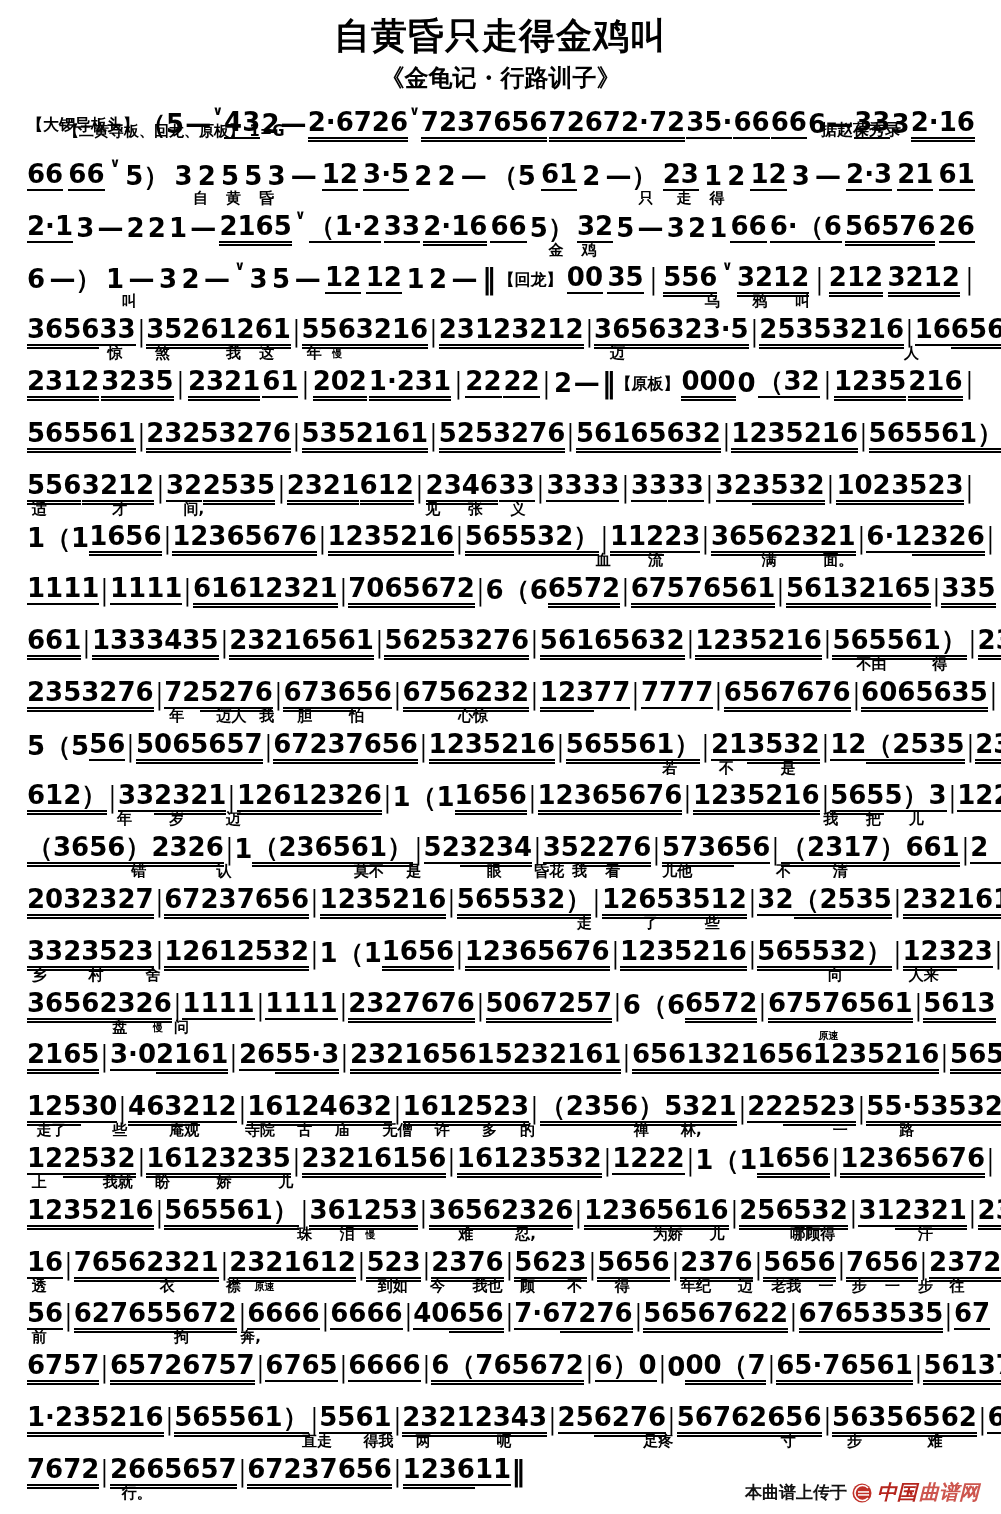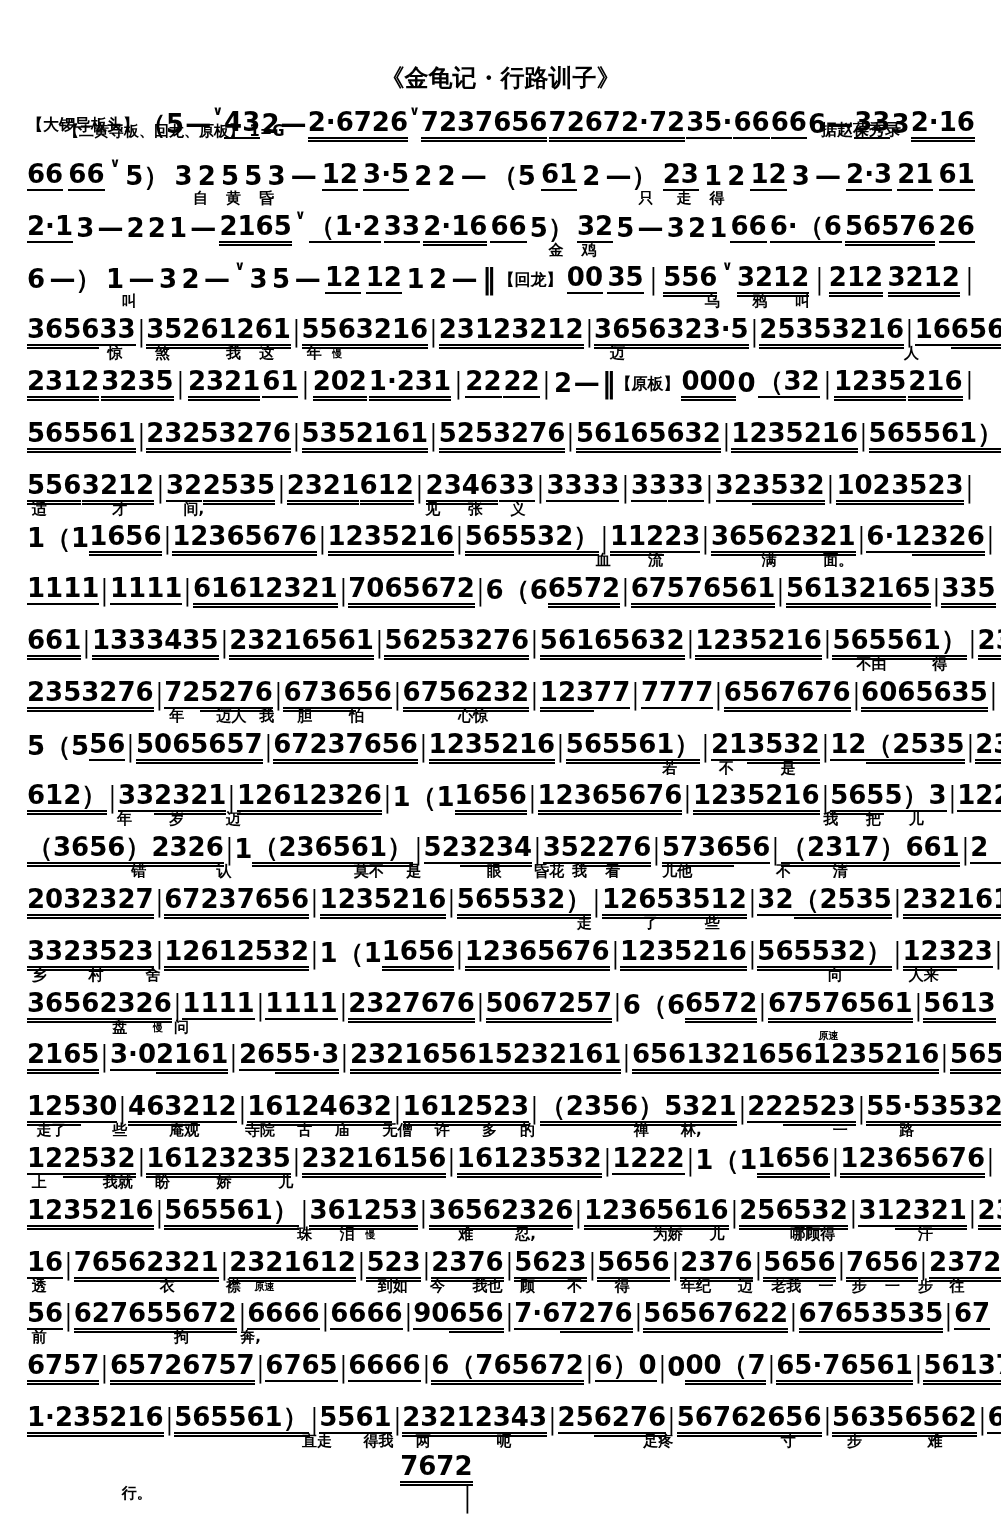--- a/index.html
+++ b/index.html
@@ -51,20 +51,21 @@
   }
   .site-rest {
     font-size:20px; font-weight:bold; font-style:italic; color:#cd564e;
     font-family:"DejaVu Serif","Liberation Serif",serif; margin-left:-3px;
   }
 </style>
 </head>
 <body>
 
 <div class="page">
+  <div class="title">自黄昏只走得金鸡叫</div>
   <div class="subtitle">《金龟记・行路训子》</div>
   <div class="meta">
     <span class="meta-left">【二黄导板、回龙、原板】 1=G</span>
     <span class="meta-right">据赵葆秀录</span>
   </div>
 
   <div class="score" id="score-lines">
       <div class="line">
         <div class="notes">
           <span class="lbl">【大锣导板头】</span>
@@ -788,21 +789,21 @@
           <span class="bar">|</span>
           <span class="num u2">6276</span>
           <span class="num u2">55672</span>
           <span class="bar">|</span>
           <span class="num u1">66</span>
           <span class="num u1">66</span>
           <span class="bar">|</span>
           <span class="num u1">66</span>
           <span class="num u1">66</span>
           <span class="bar">|</span>
-          <span class="num u1">90</span>
+          <span class="num u1">40</span>
           <span class="num u2">656</span>
           <span class="bar">|</span>
           <span class="num u1">7·6</span>
           <span class="num u2">7276</span>
           <span class="bar">|</span>
           <span class="num u2">5656</span>
           <span class="num u2">7622</span>
           <span class="bar">|</span>
           <span class="num u2">6765</span>
           <span class="num u2">3535</span>
@@ -869,30 +870,43 @@
         <span class="lyric" style="left: 29%;">直走</span>
         <span class="lyric" style="left: 35.5%;">得我</span>
         <span class="lyric" style="left: 41%;">两</span>
         <span class="lyric" style="left: 49.5%;">呃</span>
         <span class="lyric" style="left: 65%;">足疼</span>
         <span class="lyric" style="left: 79.5%;">寸</span>
         <span class="lyric" style="left: 86.5%;">步</span>
         <span class="lyric" style="left: 95%;">难</span>
       </div>
       <div class="line">
-        <div class="notes" style="width: 47%; flex-direction: column;">
+        <div class="notes" style="width: 47%;">
           <span class="num u2">7672</span>
           <span class="bar">|</span>
           <span class="num u2">266</span>
           <span class="num u2">5657</span>
           <span class="bar">|</span>
           <span class="num u2">6723</span>
           <span class="num u2">7656</span>
           <span class="bar">|</span>
           <span class="num u2">1236</span>
           <span class="num u1">11</span>
           <span class="endbar">‖</span>
         </div>
         <span class="lyric" style="left: 10%;">行。</span>
       </div>
     </div>
 
+  <div class="footer">
+    <span class="upload-note">本曲谱上传于</span>
+    <span class="logo-icon">
+      <svg width="20" height="20" viewBox="0 0 20 20">
+        <circle cx="10" cy="10" r="9.5" fill="#c03028"></circle>
+        <path d="M16 5 A7.5 7.5 0 1 0 16 15" fill="none" stroke="#ffffff" stroke-width="1.6"></path>
+        <rect x="6" y="8.2" width="11" height="1.5" fill="#ffffff"></rect>
+        <rect x="6" y="11.2" width="11" height="1.5" fill="#ffffff"></rect>
+      </svg>
+    </span>
+    <span class="site-cn">中国</span>
+    <span class="site-rest">曲谱网</span>
+  </div>
 </div>
 
 </body></html>

